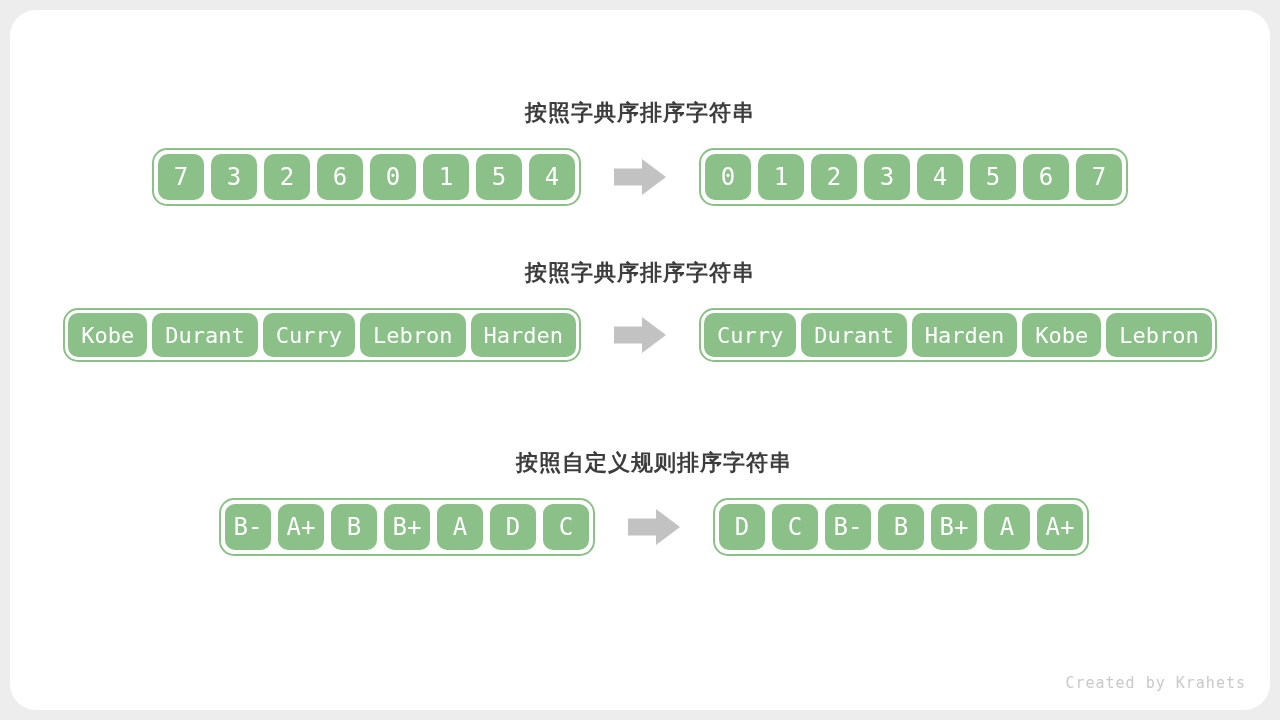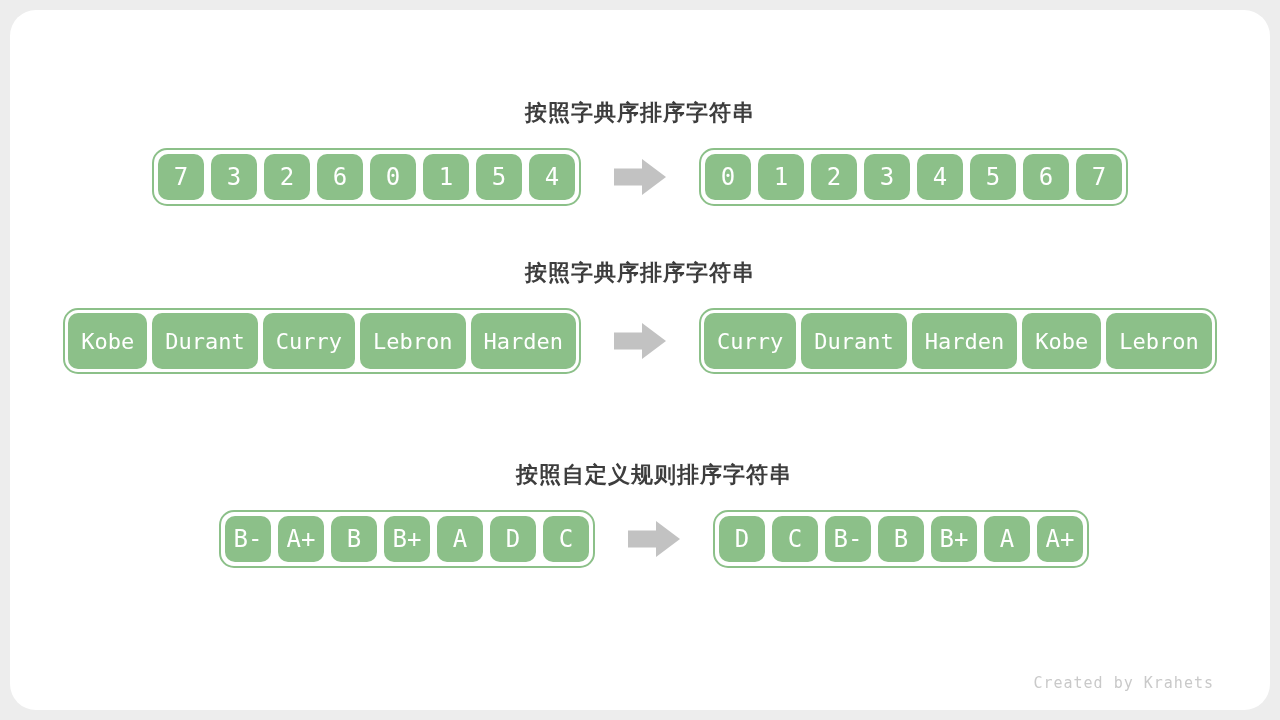--- a/index.html
+++ b/index.html
@@ -62,31 +62,31 @@
     border-radius: 10px;
     display: flex;
     align-items: center;
     justify-content: center;
     font-family: "DejaVu Sans Mono", monospace;
     height: 46px;
     min-width: 46px;
     font-size: 24px;
   }
   .name-array .cell {
-    height: 56px;
+    height: 44px;
     min-width: 0;
     padding: 0 13px;
     font-size: 22px;
   }
 
   .arrow { display: block; flex: 0 0 auto; }
 
   .credit {
     position: absolute;
-    right: 56px;
+    right: 24px;
     bottom: 18px;
     font-family: "DejaVu Sans Mono", monospace;
     font-size: 15px;
     letter-spacing: 1px;
     color: #c9c9c9;
   }
 </style>
 </head>
 <body>
 

